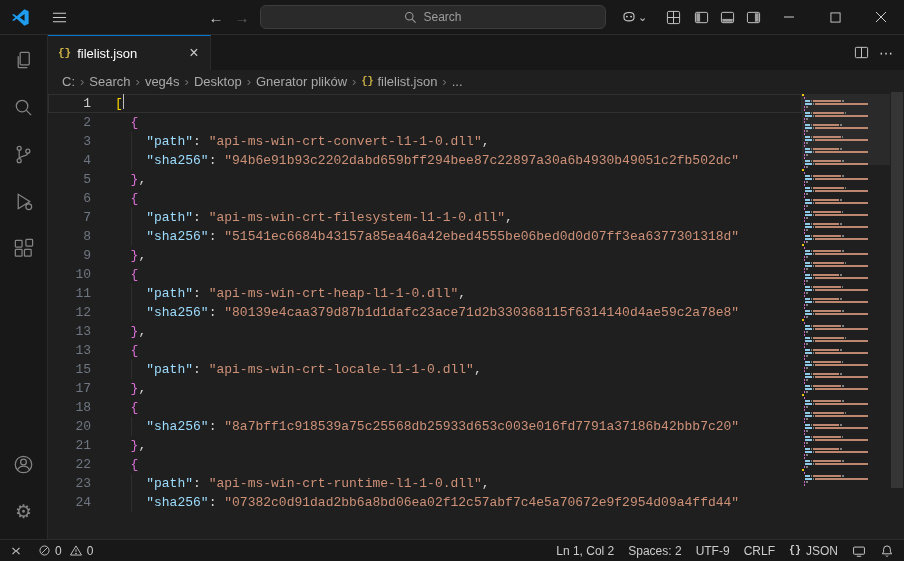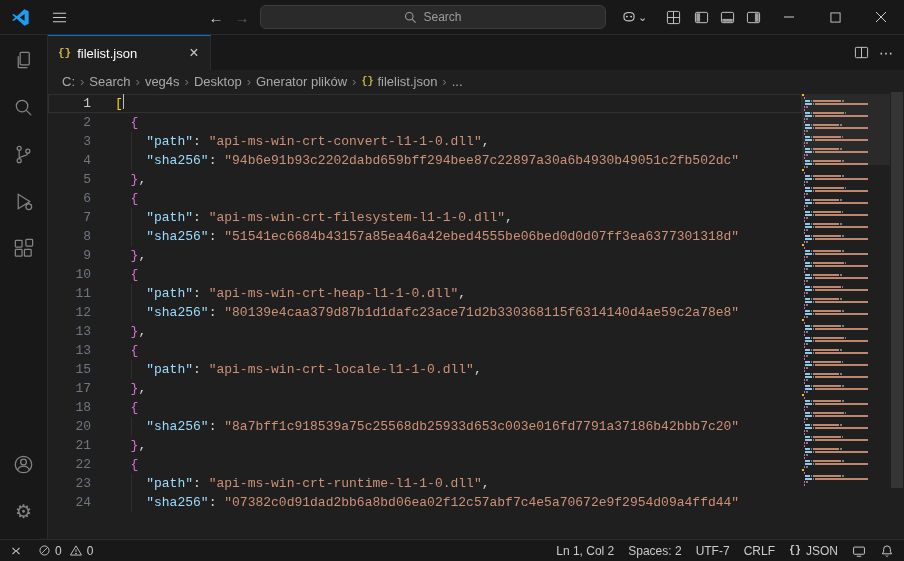--- a/index.html
+++ b/index.html
@@ -458,21 +458,21 @@
       </div>
     </div>
     <div class="sb-right">
       <div class="sb-item">
           <span>Ln 1, Col 2</span>
         </div>
       <div class="sb-item">
           <span>Spaces: 2</span>
         </div>
       <div class="sb-item">
-          <span>UTF-7</span>
+          <span>UTF-9</span>
         </div>
       <div class="sb-item">
           <span>CRLF</span>
         </div>
       <div class="sb-item">
         <span class="sb-json-icon">{}</span>
         <span>JSON</span>
       </div>
       <div class="sb-item">
         <span>

